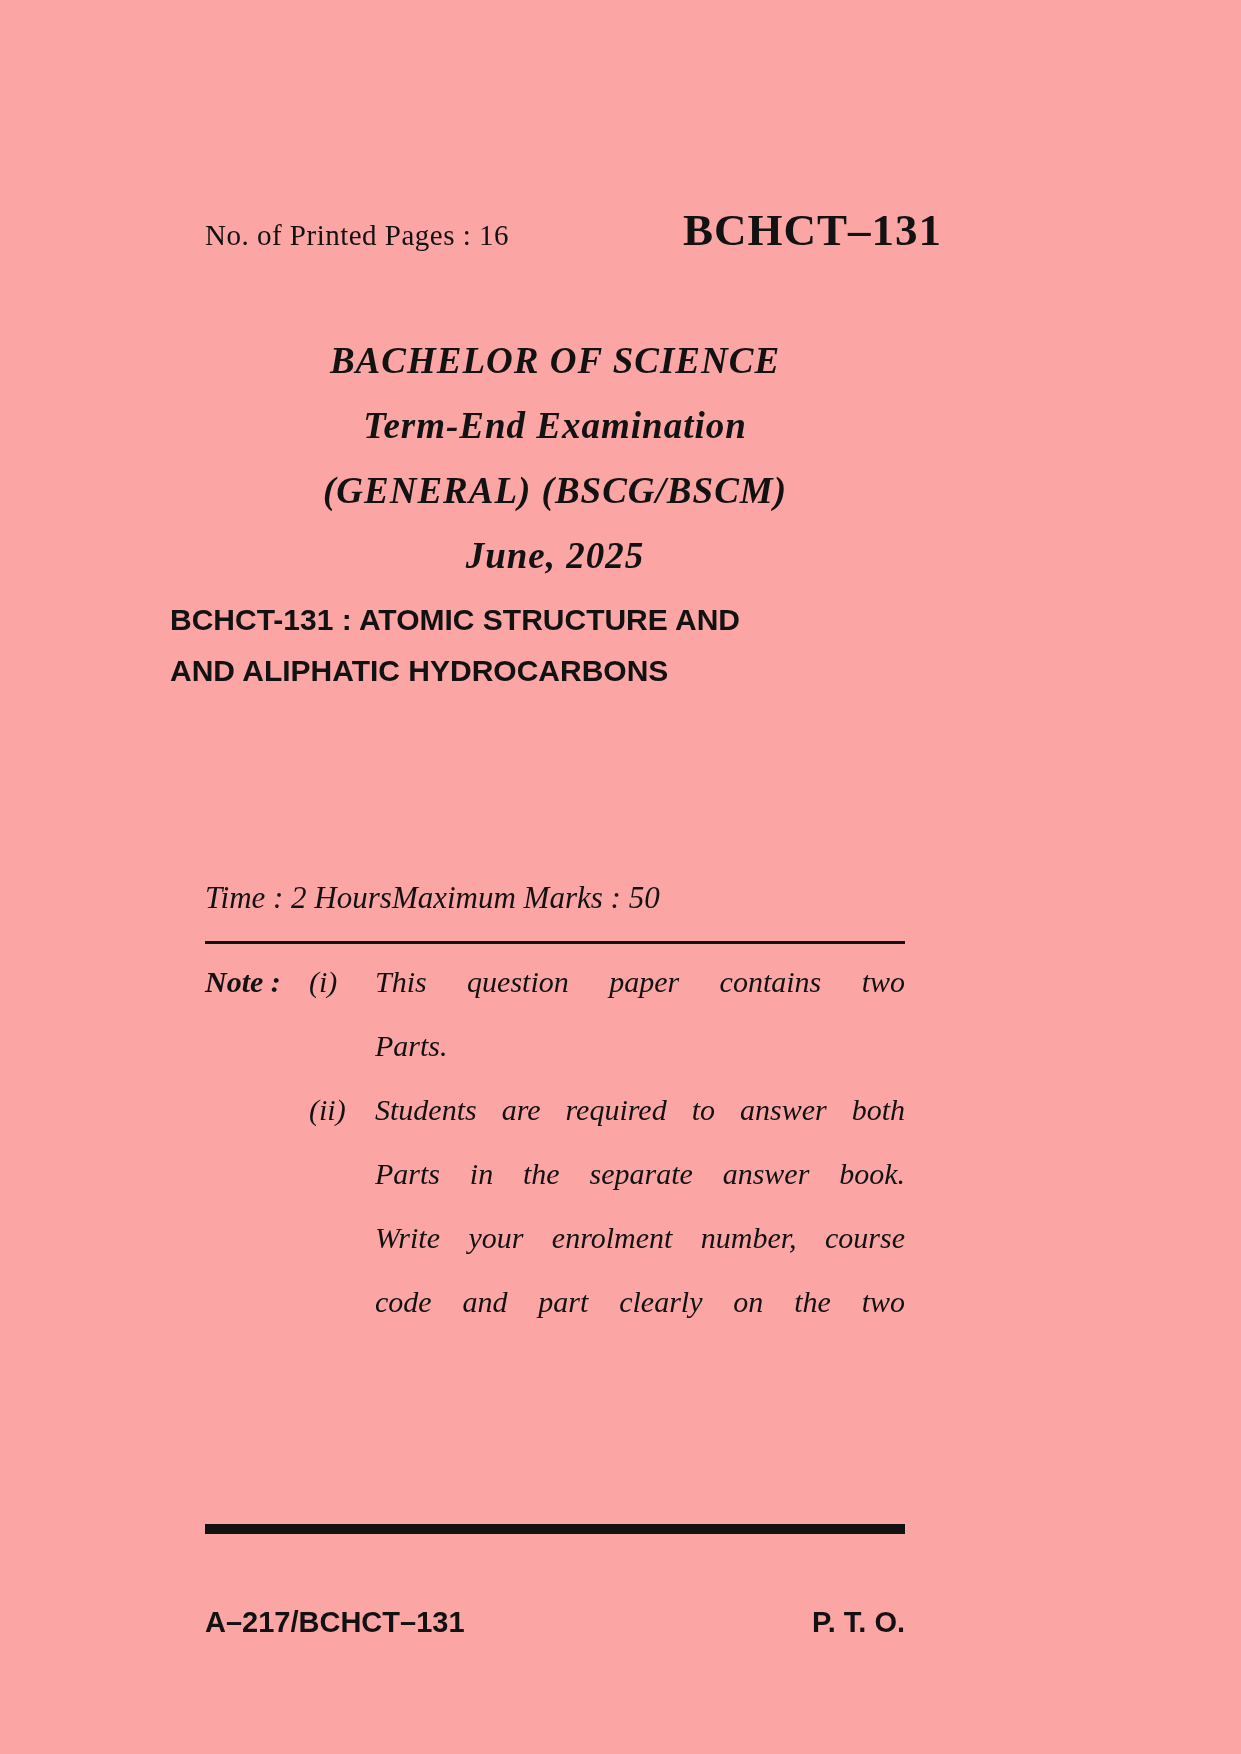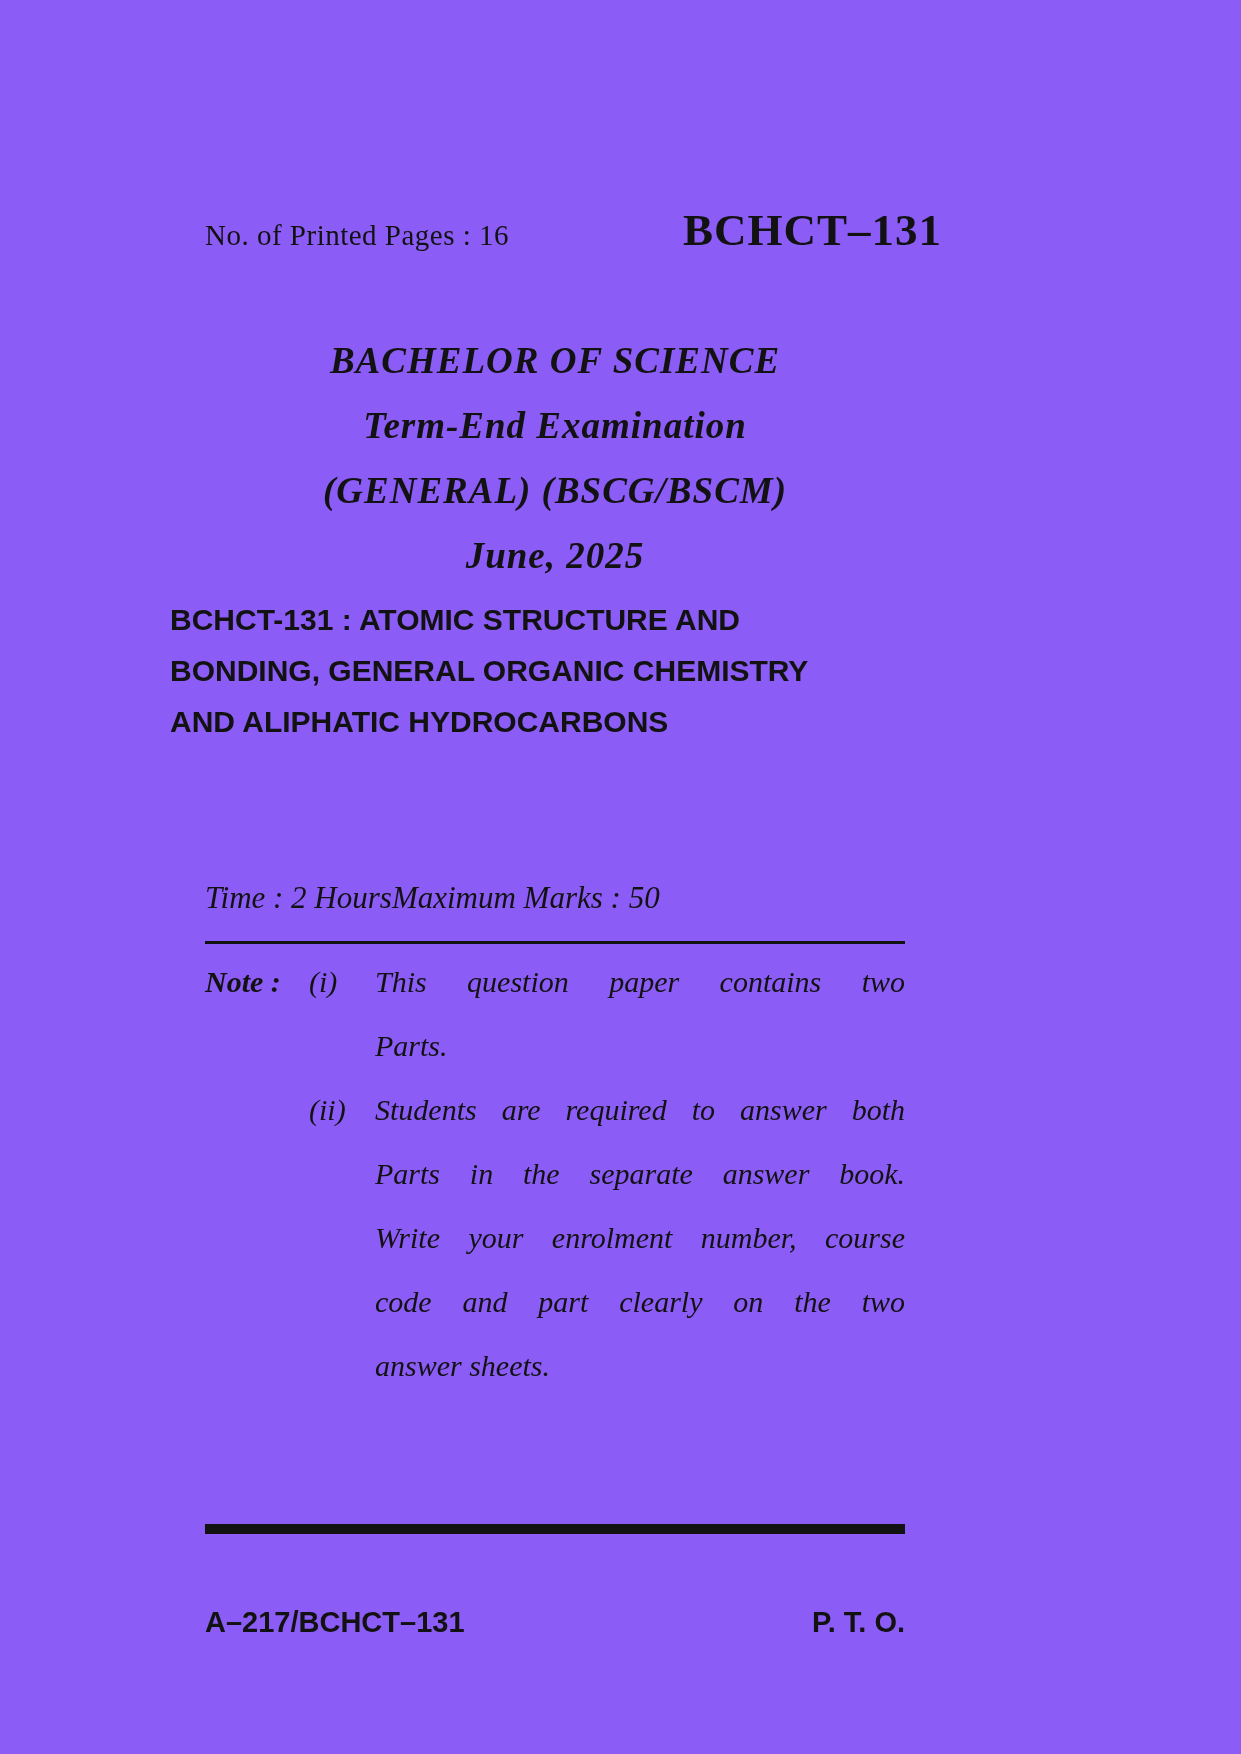--- a/index.html
+++ b/index.html
@@ -1,20 +1,20 @@
 <!DOCTYPE html>
 <html><head>
 <meta charset="utf-8">
 <style>
   * { margin:0; padding:0; box-sizing:border-box; }
   html,body { background:#ffffff; }
   .page {
     position:relative;
     width:1241px; height:1754px;
-    background:#8b5cf6;
+    background:#fca5a5;
     color:#121212;
     font-family:"Liberation Serif", serif;
     overflow:hidden;
   }
   
   .header-row {
     position:absolute; top:204px; left:205px; width:737px;
     display:flex; justify-content:space-between; align-items:baseline;
   }
   .printed-pages { font-size:29px; letter-spacing:0.5px; }
@@ -89,21 +89,20 @@
 
   <div class="title-block">
     <div class="title-line">BACHELOR OF SCIENCE</div>
     <div class="title-line">Term-End Examination</div>
     <div class="title-line">(GENERAL) (BSCG/BSCM)</div>
     <div class="title-line">June, 2025</div>
   </div>
 
   <div class="subject-block">
     <div class="subject-line">BCHCT-131 : ATOMIC STRUCTURE AND</div>
-    <div class="subject-line">BONDING, GENERAL ORGANIC CHEMISTRY</div>
     <div class="subject-line">AND ALIPHATIC HYDROCARBONS</div>
   </div>
 
   <div class="meta-row">
     <span>Time : 2 Hours</span>
     <span>Maximum Marks : 50</span>
   </div>
 
   <div class="rule-1"></div>
 
@@ -119,21 +118,20 @@
     </div>
 
     <div class="note-item">
       <div class="note-label"></div>
       <div class="note-marker">(ii)</div>
       <div class="note-lines">
         <div class="nline just">Students are required to answer both</div>
         <div class="nline just">Parts in the separate answer book.</div>
         <div class="nline just">Write your enrolment number, course</div>
         <div class="nline just">code and part clearly on the two</div>
-        <div class="nline">answer sheets.</div>
       </div>
     </div>
 
 
   </div>
 
   <div class="rule-2"></div>
 
   <div class="footer-row">
     <span>A–217/BCHCT–131</span>

